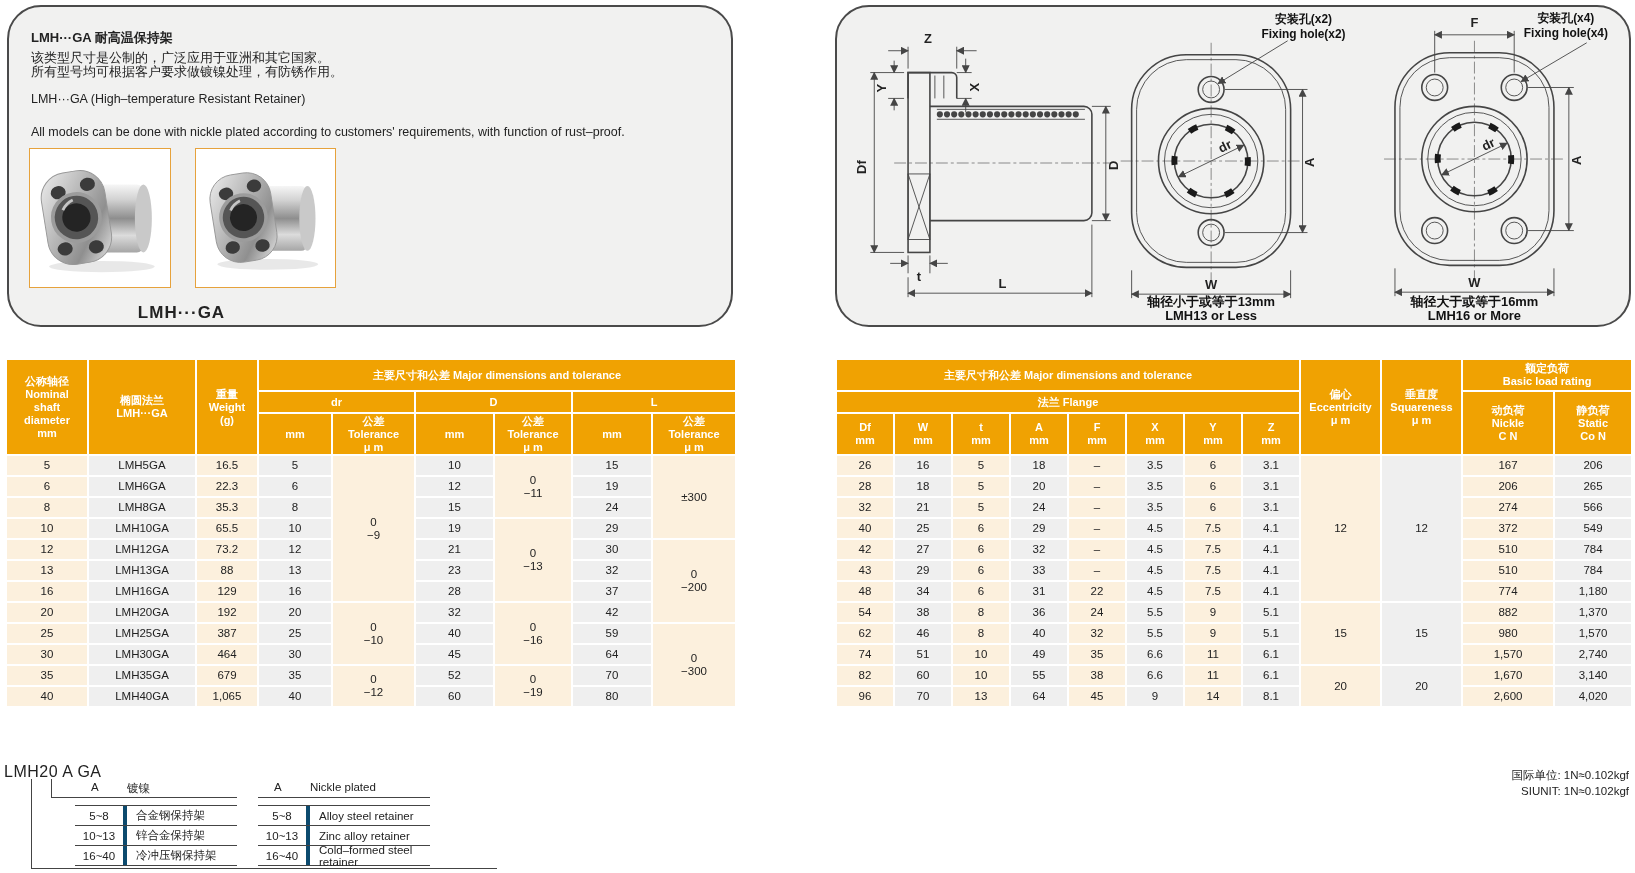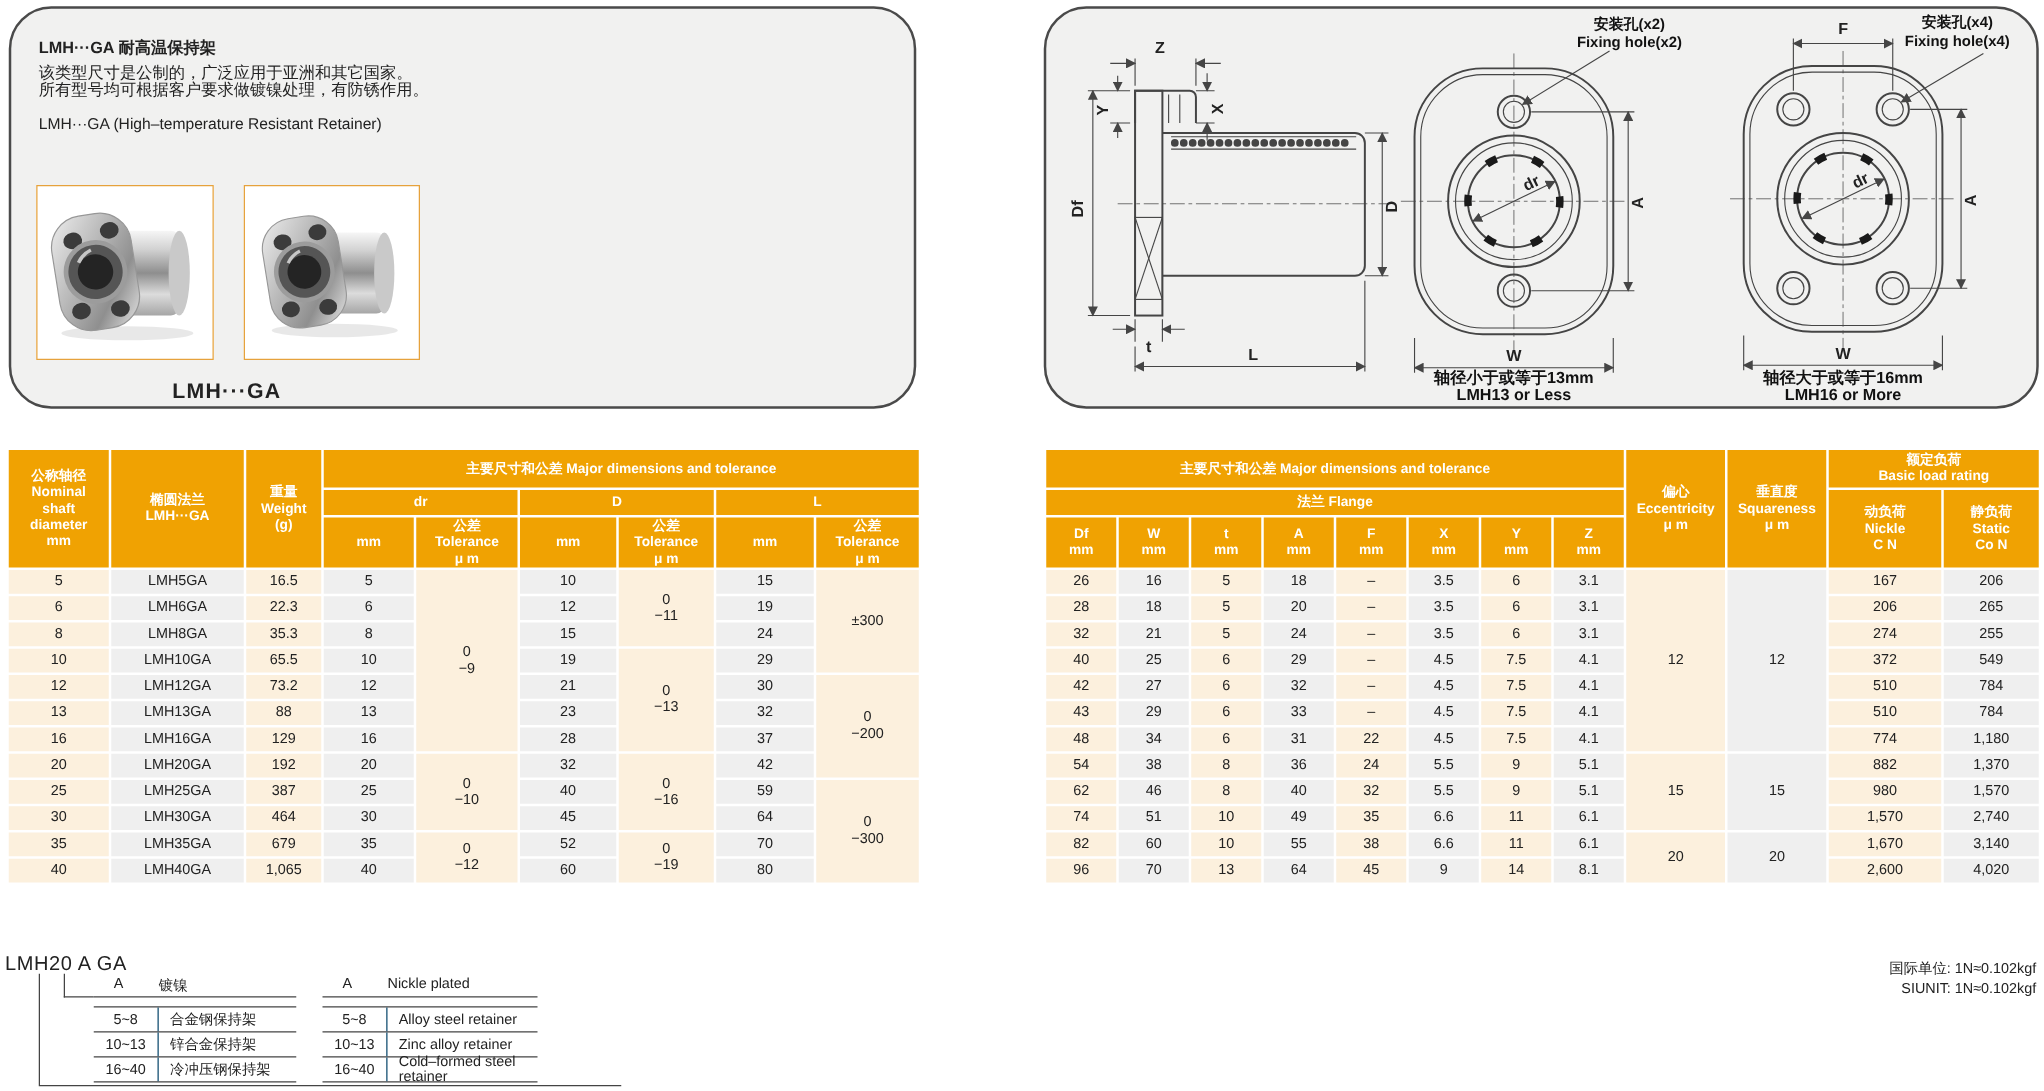--- a/index.html
+++ b/index.html
@@ -42,21 +42,21 @@
   
   #model-code{left:4px;top:763px;font-size:16px;letter-spacing:0.5px;}
   .mini{position:absolute;top:781px;font-size:11.5px;color:#222;}
   #legend-zh{left:75px;width:162px;}
   #legend-en{left:258px;width:172px;}
   .mini .hd-row{display:flex;height:16px;border-bottom:1px solid #444;}
   .mini .hd-row .c1{width:52px;padding-left:16px;box-sizing:border-box;}
   .mini .body{margin-top:7px;border-top:1px solid #444;}
   .mini .row{display:flex;height:19px;border-bottom:1px solid #444;align-items:center;}
   .mini .row .c1{width:52px;height:100%;display:flex;align-items:center;justify-content:center;
-                 border-right:1px solid #0c4a6e;box-sizing:border-box;}
+                 border-right:4px solid #0c4a6e;box-sizing:border-box;}
   .mini .row .c2{flex:1;padding-left:9px;}
   .connector{position:absolute;background:#444;}
   #units-note{right:6px;top:767px;text-align:right;font-size:11.5px;line-height:16px;}
 </style>
 </head>
 <body>
 
 <div id="page">
 
   <svg width="0" height="0" style="position:absolute">
@@ -93,20 +93,21 @@
         </g>
       </symbol>
     </defs>
   </svg>
 
   <div id="intro-card" class="card">
     <div class="abs zh" style="left:22px;top:22px;font-weight:bold;">LMH···GA 耐高温保持架</div>
     <div class="abs zh" style="left:22px;top:42px;">该类型尺寸是公制的，广泛应用于亚洲和其它国家。</div>
     <div class="abs zh" style="left:22px;top:56px;">所有型号均可根据客户要求做镀镍处理，有防锈作用。</div>
     <div class="abs en" style="left:22px;top:84px;">LMH···GA (High–temperature Resistant Retainer)</div>
+    <div class="abs en" style="left:22px;top:117px;">All models can be done with nickle plated according to customers' requirements, with function of rust–proof.</div>
     <div id="photo-1" class="photo">
       <svg width="132" height="120">
           <use href="#bearing"></use>
         </svg>
     </div>
     <div id="photo-2" class="photo">
       <svg width="126" height="114">
           <use href="#bearing"></use>
         </svg>
     </div>
@@ -500,21 +501,21 @@
         <tr>
           <td class="c-cream">32</td>
           <td class="c-gray">21</td>
           <td class="c-cream">5</td>
           <td class="c-gray">24</td>
           <td class="c-cream">–</td>
           <td class="c-gray">3.5</td>
           <td class="c-cream">6</td>
           <td class="c-gray">3.1</td>
           <td class="c-cream">274</td>
-          <td class="c-gray">255</td>
+          <td class="c-gray">566</td>
         </tr>
         <tr>
           <td class="c-cream">40</td>
           <td class="c-gray">25</td>
           <td class="c-cream">6</td>
           <td class="c-gray">29</td>
           <td class="c-cream">–</td>
           <td class="c-gray">4.5</td>
           <td class="c-cream">7.5</td>
           <td class="c-gray">4.1</td>

